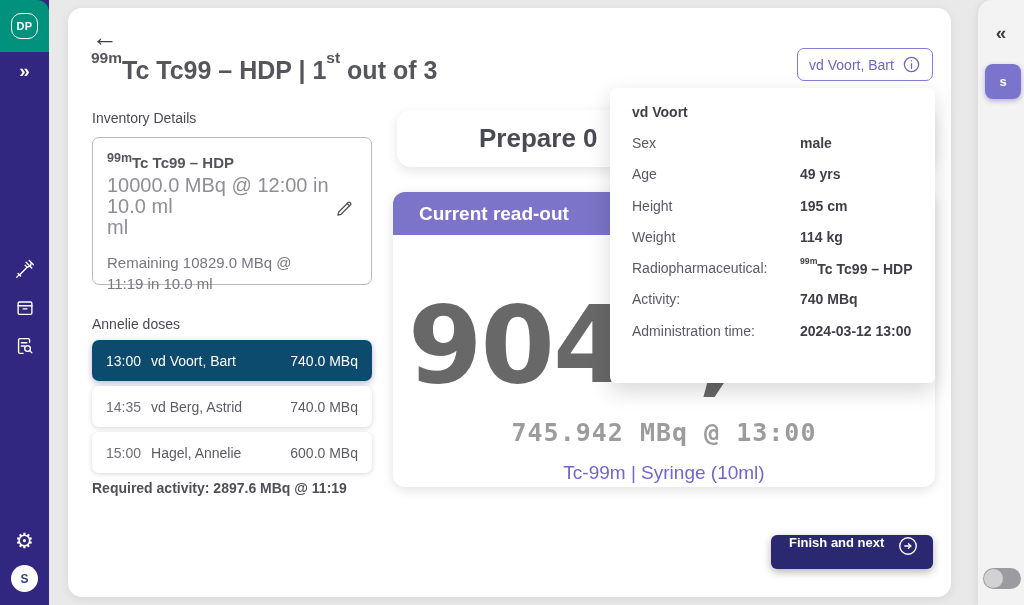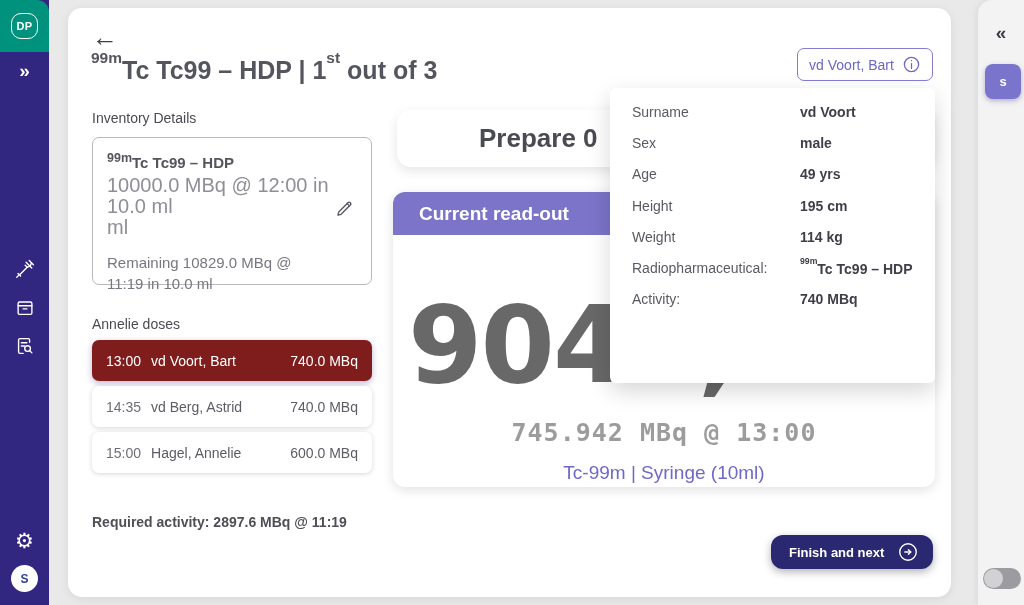--- a/index.html
+++ b/index.html
@@ -33,35 +33,35 @@
   .inv-line { font-size:20px; color:#8e8e96; line-height:21px; }
   .inv-remaining { font-size:15px; color:#77777f; line-height:21px; margin-top:14px; }
   .edit-pencil { position:absolute; right:16px; top:60px; cursor:pointer; }
   .edit-pencil svg { stroke:#55555e; fill:none; stroke-width:1.5; stroke-linecap:round; stroke-linejoin:round; }
 
   .dose-list { position:absolute; left:24px; top:332px; width:280px; }
   .dose-row { width:280px; height:41px; border-radius:7px; background:#fff; box-shadow:0 1px 5px rgba(0,0,0,.16); margin-bottom:5px; display:flex; align-items:center; padding:0 14px; font-size:14px; cursor:pointer; }
   .dose-row .t { color:#6e6e77; margin-right:10px; }
   .dose-row .n { color:#5c5c65; flex:1; }
   .dose-row .a { color:#5c5c65; }
-  .dose-row.selected { background:#7f1d1d; box-shadow:0 2px 6px rgba(60,50,140,.35); }
+  .dose-row.selected { background:#0c4a6e; box-shadow:0 2px 6px rgba(60,50,140,.35); }
   .dose-row.selected .t, .dose-row.selected .n, .dose-row.selected .a { color:#ffffff; }
 
-  .required-line { position:absolute; left:24px; top:506px; font-size:14px; font-weight:600; color:#4f4f57; }
+  .required-line { position:absolute; left:24px; top:472px; font-size:14px; font-weight:600; color:#4f4f57; }
 
   .prepare-card { position:absolute; left:329px; top:102px; width:538px; height:57px; background:#fff; border-radius:14px; box-shadow:0 4px 12px rgba(0,0,0,.10); display:flex; align-items:center; }
   .prepare-title { margin-left:82px; font-size:26px; font-weight:bold; color:#4a4a52; }
 
   .readout-card { position:absolute; left:325px; top:184px; width:542px; height:295px; background:#fff; border-radius:12px; box-shadow:0 3px 12px rgba(0,0,0,.12); }
   .readout-header { width:100%; height:43px; background:#7B74C9; border-radius:12px 12px 0 0; color:#fff; font-size:19px; font-weight:bold; line-height:43px; padding-left:26px; }
   .readout-big { position:absolute; left:15px; top:100px; font-family:"DejaVu Sans", sans-serif; font-size:107px; font-weight:bold; line-height:107px; color:#686868; letter-spacing:-2px; white-space:nowrap; }
   .readout-line { position:absolute; left:0; top:226px; width:100%; text-align:center; font-family:"DejaVu Sans Mono", monospace; font-weight:bold; font-size:25px; color:#9c9c9c; letter-spacing:1px; }
   .readout-sub { position:absolute; left:0; top:270px; width:100%; text-align:center; font-size:19px; color:#6f68ca; }
 
-  .finish-btn { position:absolute; left:703px; top:527px; width:162px; height:34px; background:#2a2870; border:none; border-radius:12px; color:#fff; font-size:13px; font-weight:bold; display:flex; align-items:center; justify-content:space-between; padding:0 14px 0 18px; cursor:pointer; box-shadow:0 3px 8px rgba(0,0,0,.30); font-family:"Liberation Sans", sans-serif; }
+  .finish-btn { position:absolute; left:703px; top:527px; width:162px; height:34px; background:#2a2870; border:none; border-radius:6px; color:#fff; font-size:13px; font-weight:bold; display:flex; justify-content:space-between; padding:0 14px 0 18px; cursor:pointer; box-shadow:0 3px 8px rgba(0,0,0,.30); font-family:"Liberation Sans", sans-serif; }
   .finish-btn svg { stroke:#fff; fill:none; stroke-width:1.5; stroke-linecap:round; stroke-linejoin:round; }
 
   
   .patient-popup { position:absolute; left:610px; top:88px; width:325px; height:295px; background:#ffffff; border-radius:6px; box-shadow:0 8px 22px rgba(0,0,0,.16); z-index:40; padding-top:8px; }
   .popup-row { height:31.3px; display:flex; align-items:center; padding:0 22px; }
   .popup-row .pl { width:168px; font-size:14px; color:#5a5a63; }
   .popup-row .pv { font-size:14px; font-weight:bold; color:#3f3f49; }
 
   
   .right-panel { position:absolute; left:978px; top:0; width:46px; height:605px; background:#f3f3f3; border-radius:14px 0 0 0; box-shadow:-2px 0 6px rgba(0,0,0,.06); }
@@ -179,21 +179,20 @@
       <circle cx="12" cy="12" r="9"></circle>
         <path d="M8.5 12h6.5"></path>
         <path d="M12.5 9.5L15 12l-2.5 2.5"></path>
     </svg>
   </button>
 </main>
 
 <div class="patient-popup">
   <div>
       <div class="popup-row">
-        <span class="pl">Surname</span>
         <span class="pv">vd Voort</span>
       </div>
       <div class="popup-row">
         <span class="pl">Sex</span>
         <span class="pv">male</span>
       </div>
       <div class="popup-row">
         <span class="pl">Age</span>
         <span class="pv">49 yrs</span>
       </div>
@@ -205,20 +204,24 @@
         <span class="pl">Weight</span>
         <span class="pv">114 kg</span>
       </div>
       <div class="popup-row">
         <span class="pl">Radiopharmaceutical:</span>
         <span class="pv"><sup class="sup">99m</sup>Tc Tc99 – HDP</span>
       </div>
       <div class="popup-row">
         <span class="pl">Activity:</span>
         <span class="pv">740 MBq</span>
+      </div>
+      <div class="popup-row">
+        <span class="pl">Administration time:</span>
+        <span class="pv">2024-03-12 13:00</span>
       </div>
     </div>
 </div>
 
 <aside class="right-panel">
   <div class="rp-collapse">«</div>
   <div class="rp-tab">s</div>
   <div class="rp-toggle">
     <div class="knob"></div>
   </div>

